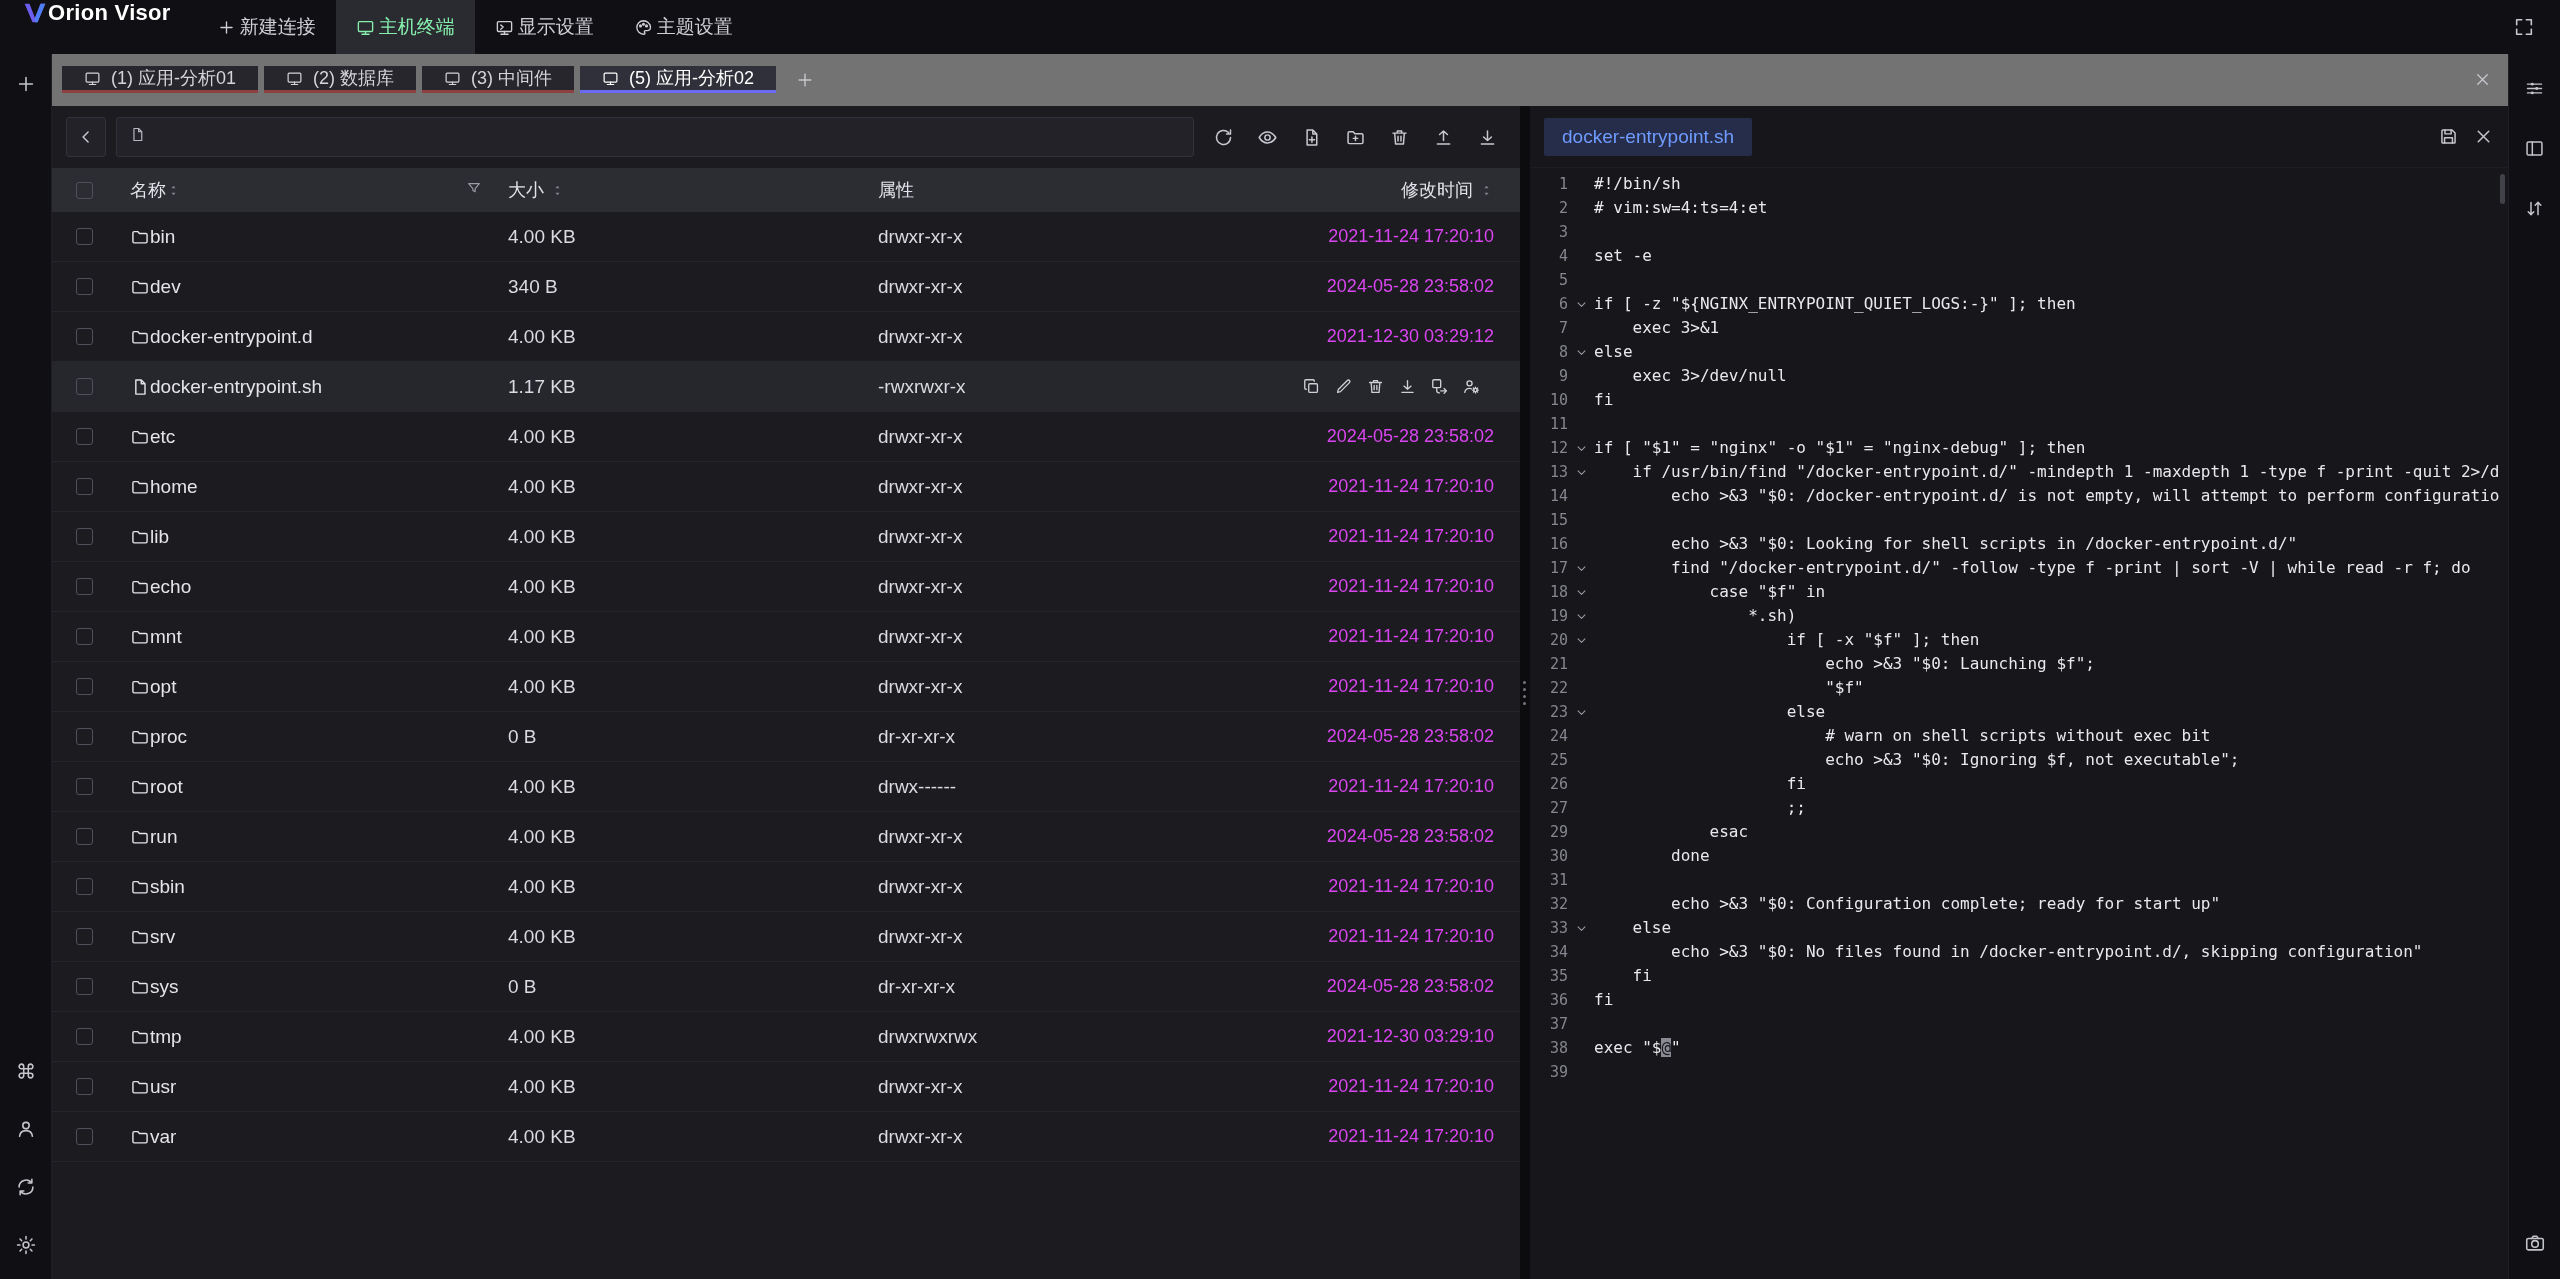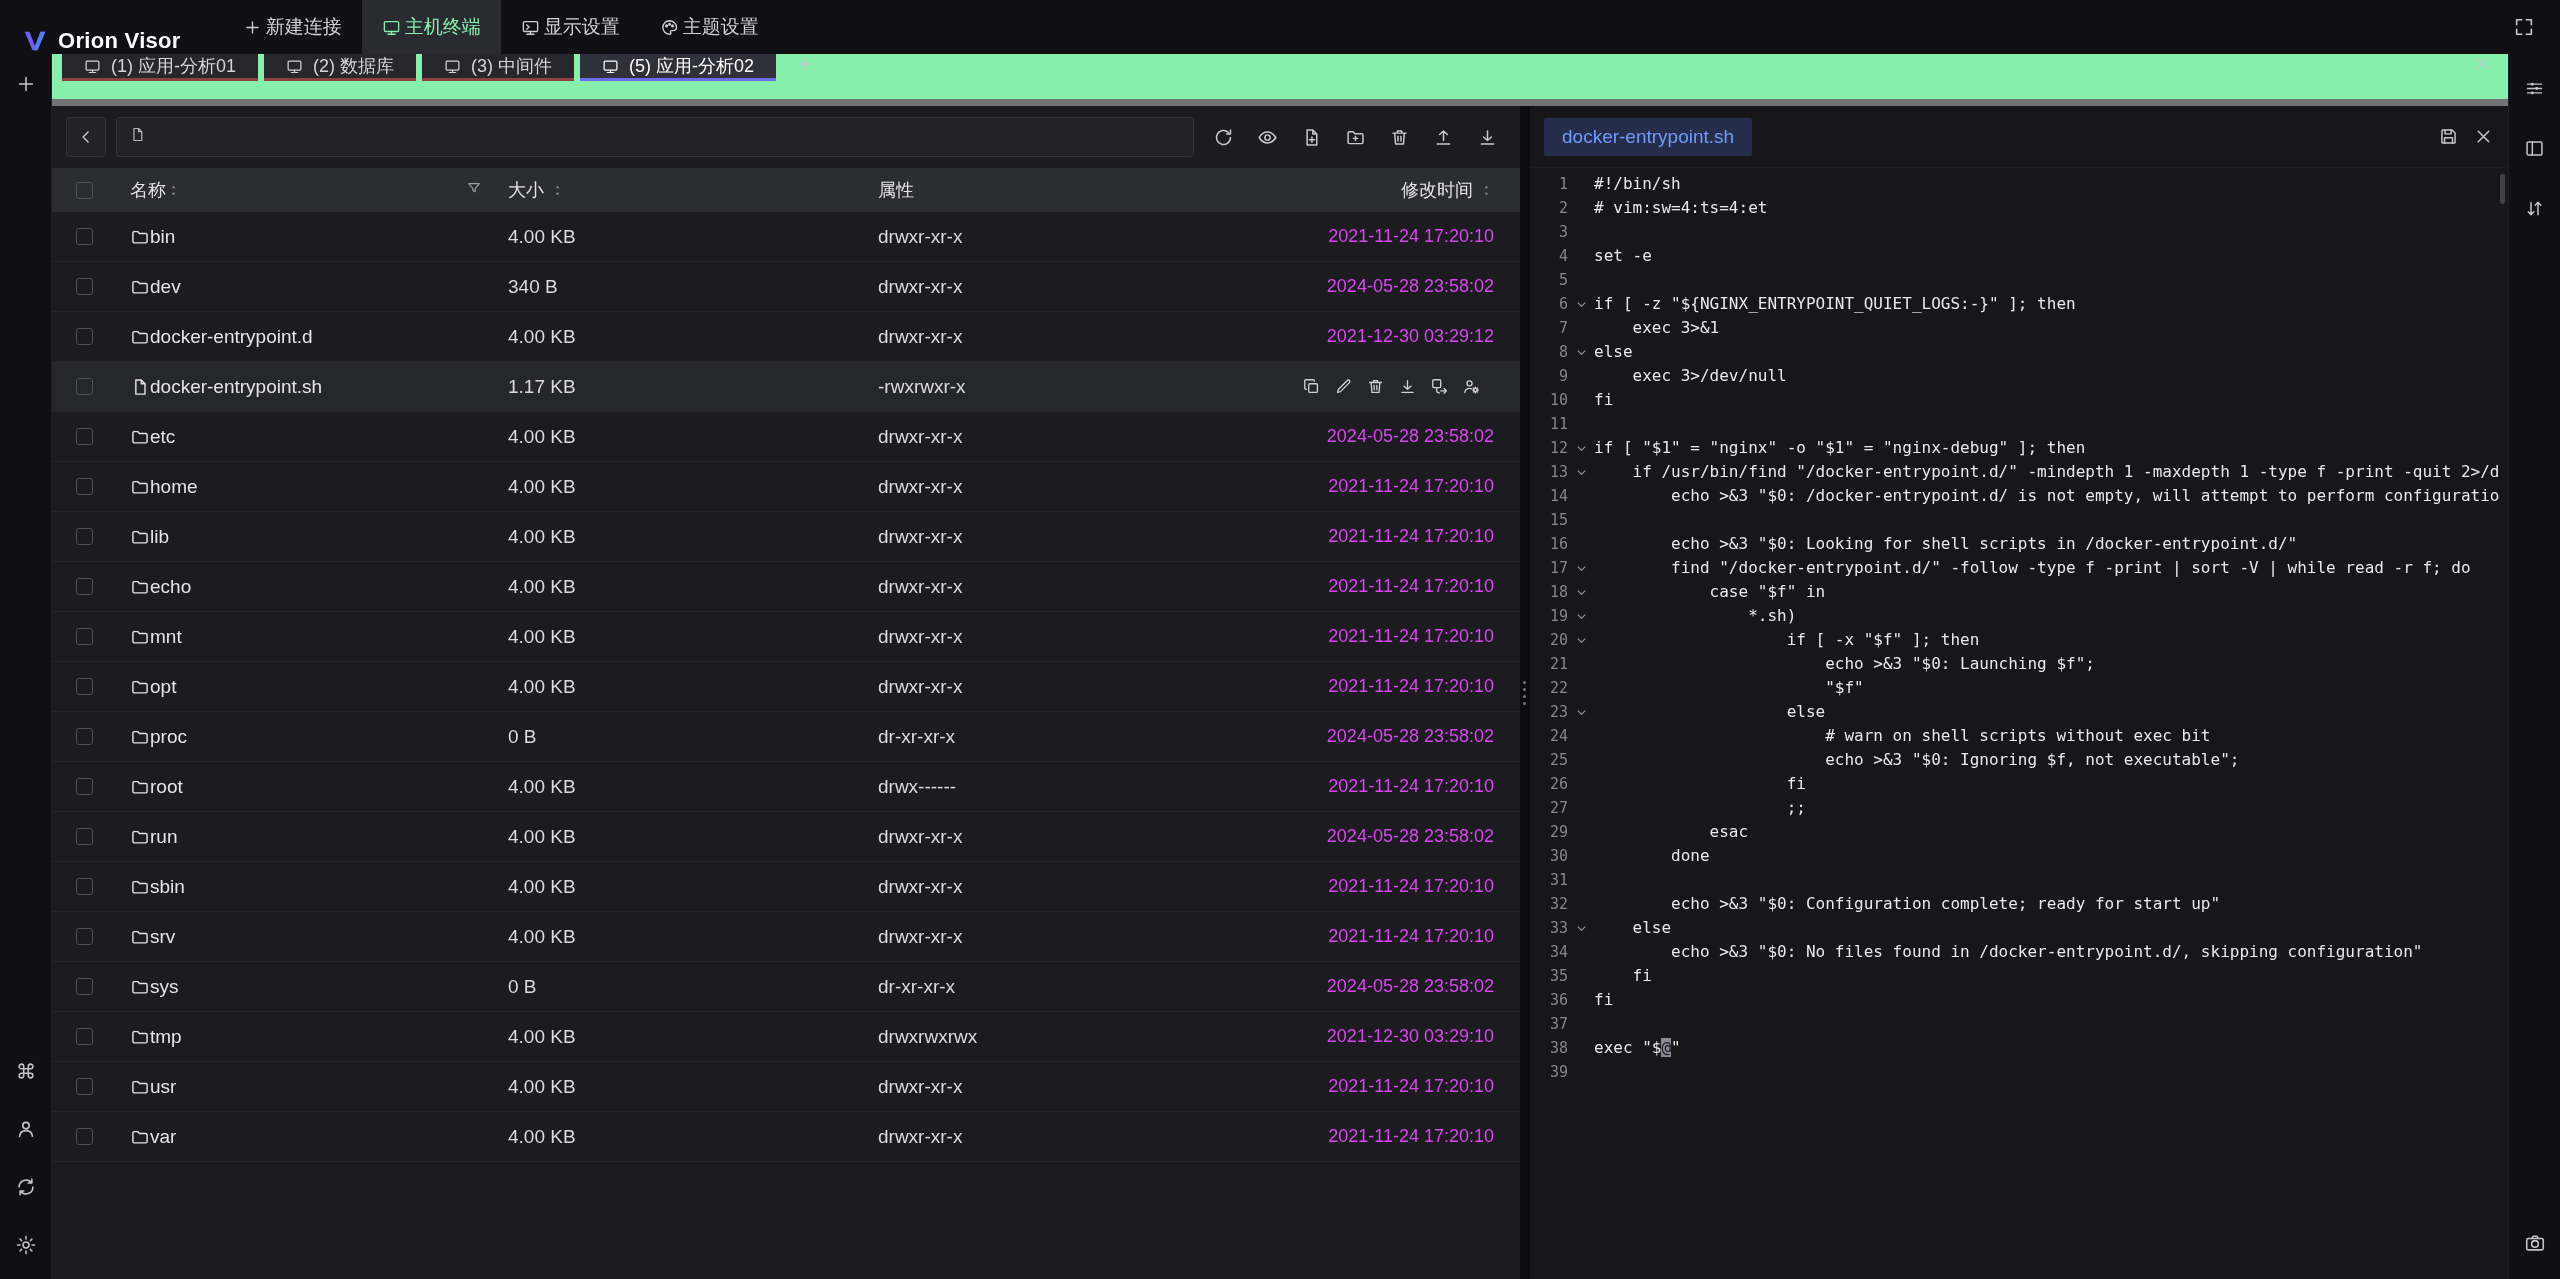--- a/index.html
+++ b/index.html
@@ -3,40 +3,40 @@
 <meta charset="utf-8">
 <style>
   *{box-sizing:border-box;margin:0;padding:0}
   html,body{width:2560px;height:1279px;overflow:hidden}
   body{background:#131317;color:#dcdce2;font-family:"Liberation Sans",sans-serif;font-size:19px}
   button{background:none;border:none;color:inherit;font:inherit;cursor:pointer}
   .app{width:2560px;height:1279px;display:flex;flex-direction:column}
 
   
   .navbar{height:54px;flex:none;background:#101014;display:flex;align-items:stretch;padding-left:22px}
-  .brand{display:flex;align-items:flex-end;gap:10px;margin-right:42px}
+  .brand{display:flex;align-items:flex-start;margin-right:26px}
   .brand-name{font-weight:bold;font-size:22px;color:#ffffff;letter-spacing:.3px}
   .nav-items{display:flex;align-items:stretch}
   .nav-item{display:flex;align-items:center;gap:4px;padding:0 20px;font-size:19px;color:#cfcfd6;cursor:pointer}
   .nav-item.active{background:#2a2a31;color:#86efac}
   .nav-right{margin-left:auto;display:flex;align-items:center;padding-right:16px}
   .nav-right button{width:40px;height:40px;display:flex;align-items:center;justify-content:center;color:#c9c9d1}
 
   
   .main{flex:1;display:flex;min-height:0}
   .left-rail,.right-rail{width:52px;flex:none;background:#101014;display:flex;flex-direction:column;align-items:center}
   .left-rail{border-right:1px solid #1e1e24;padding:12px 0 16px}
   .right-rail{border-left:1px solid #1e1e24;padding:16px 0 18px}
   .rail-btn{width:36px;height:36px;display:flex;align-items:center;justify-content:center;color:#c4c4cc;margin-bottom:10px}
   .rail-bottom,.rail-bottom2{margin-top:auto;display:flex;flex-direction:column;align-items:center;gap:22px}
   .rail-top2{display:flex;flex-direction:column;align-items:center;gap:24px}
   .center{flex:1;display:flex;flex-direction:column;min-width:0}
 
   
-  .tabbar{height:52px;flex:none;background:#86efac;display:flex;align-items:flex-start;padding-left:10px;border-bottom:7px solid #737373}
+  .tabbar{height:52px;flex:none;background:#737373;display:flex;align-items:center;padding-left:10px;border-bottom:1px solid #737373}
   .tab-list{display:flex;align-items:stretch}
   .tab{display:flex;align-items:center;gap:10px;padding:0 22px;margin-right:6px;background:#26262c;color:#d4d4da;font-size:18px;border-bottom:3px solid #8d4040;cursor:pointer;white-space:nowrap}
   .tab.active{background:#30303a;color:#ffffff;border-bottom-color:#6a6af2}
   .tab-add{width:46px;display:flex;align-items:center;justify-content:center;color:#c6c6cd}
   .tabbar-close{margin-left:auto;width:52px;display:flex;align-items:center;justify-content:center;color:#c6c6cd}
 
   
   .content{flex:1;display:flex;min-height:0;background:#1b1b20}
   .file-panel{width:1468px;flex:none;display:flex;flex-direction:column;background:#1b1b20;min-height:0}
 

